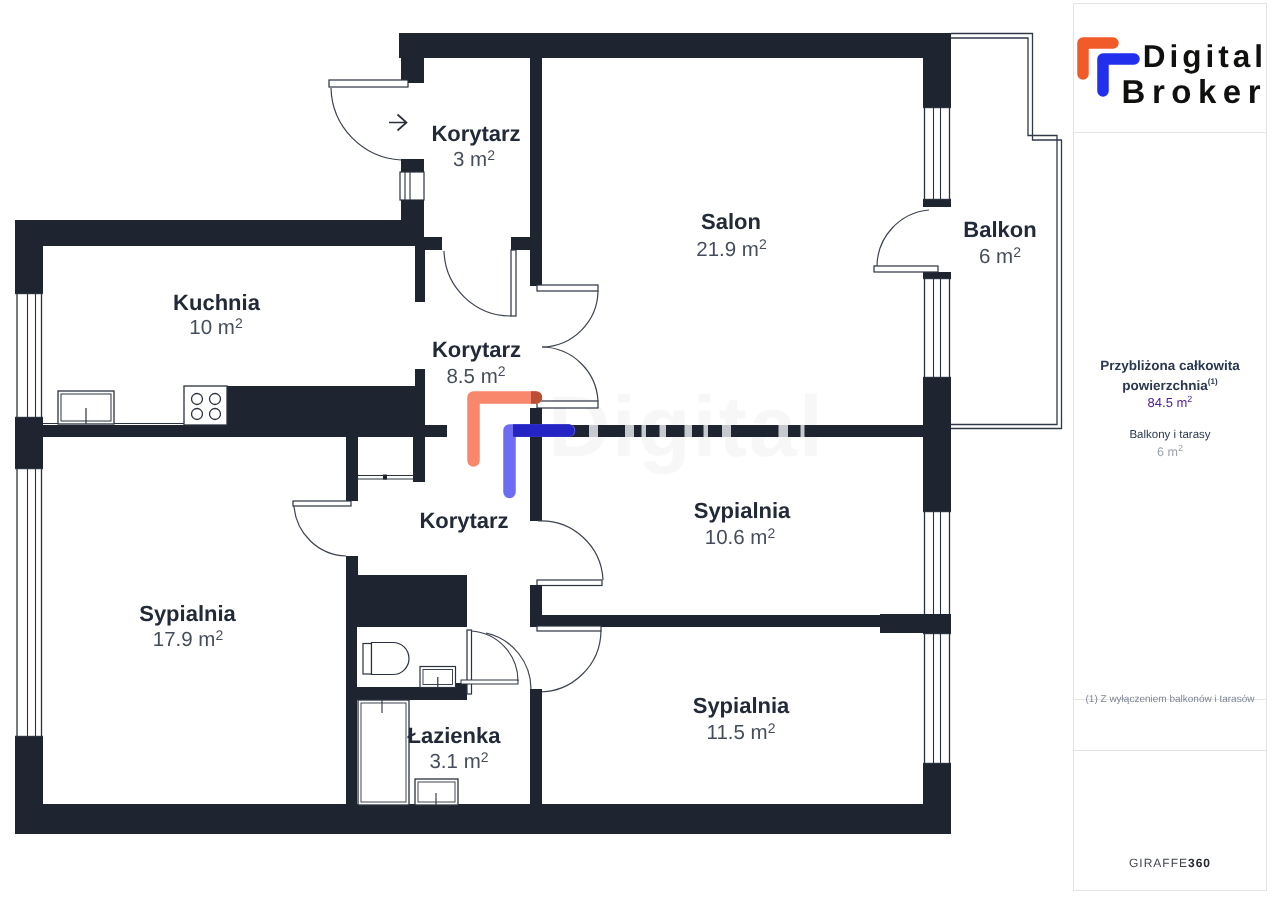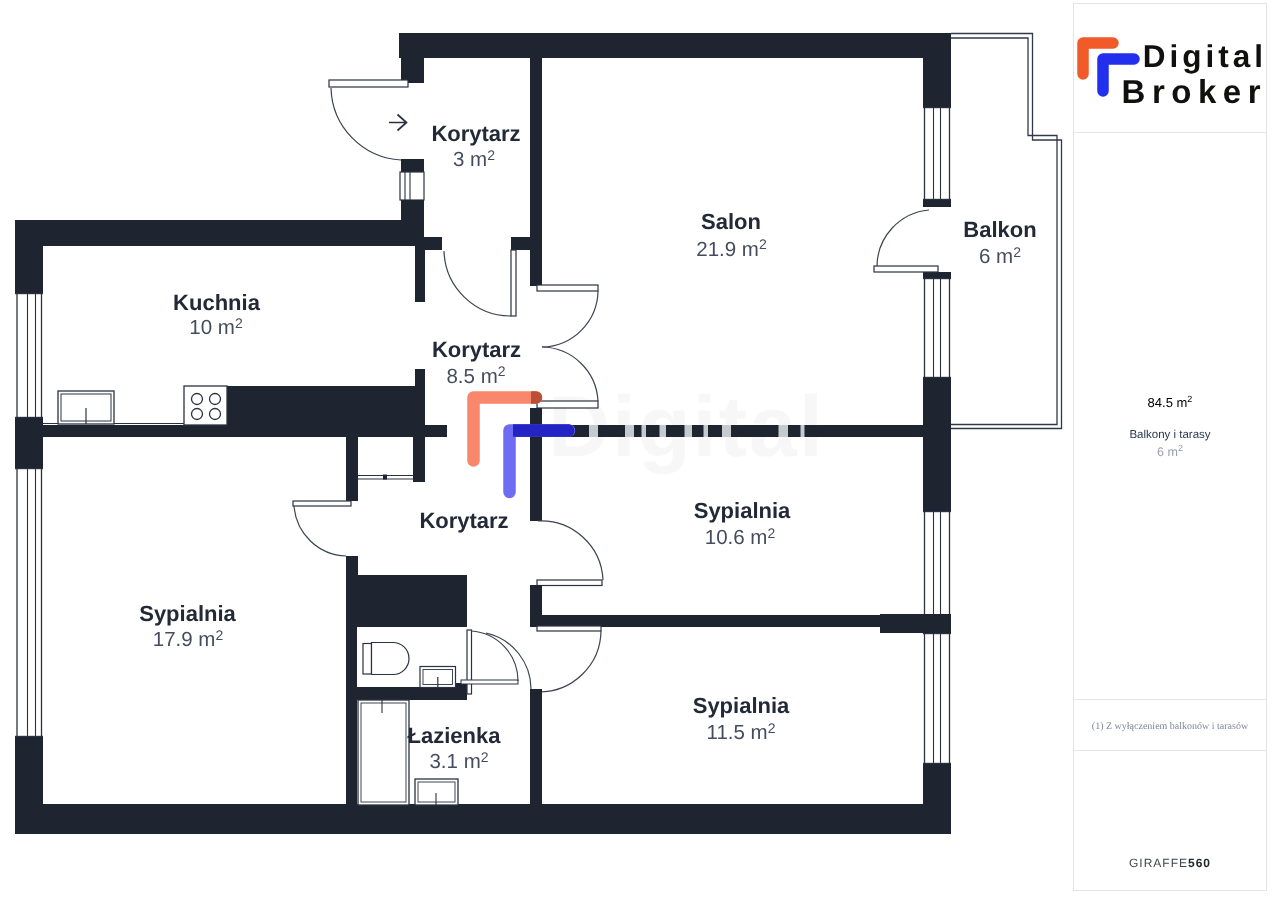--- a/index.html
+++ b/index.html
@@ -307,29 +307,30 @@
 
     <path d="M 29 87 L 29 55 L 60 55" fill="none" stroke="#2230EE" stroke-width="11.5" stroke-linecap="round" stroke-linejoin="round"></path>
 
     <text x="193" y="62.5" text-anchor="end" font-family="Liberation Sans, sans-serif" font-weight="bold" font-size="31.5" letter-spacing="4" fill="#10100F">Digital</text>
 
     <text x="193" y="99" text-anchor="end" font-family="Liberation Sans, sans-serif" font-weight="bold" font-size="33" letter-spacing="6.5" fill="#10100F" style="-webkit-text-stroke:1.5px #10100F;">Broker</text>
   </svg>
 
   <div class="sb-div" style="top:128px;"></div>
 
-
-  <div class="sb-txt" style="top:390px;font-size:13px;color:#000000;">84.5 m<span style="font-size:9px;vertical-align:super;">2</span></div>
+  <div class="sb-txt" style="top:354px;font-weight:bold;font-size:13.5px;line-height:16px;">Przybliżona całkowita<br>powierzchnia<span style="font-size:8px;vertical-align:super;">(1)</span></div>
+
+  <div class="sb-txt" style="top:390px;font-size:13px;color:#4c1d95;">84.5 m<span style="font-size:9px;vertical-align:super;">2</span></div>
 
   <div class="sb-txt" style="top:425px;font-weight:normal;font-size:11.5px;">Balkony i tarasy</div>
 
   <div class="sb-txt" style="top:439px;font-size:12.5px;color:#9BA1AB;">6 m<span style="font-size:9px;vertical-align:super;">2</span></div>
 
   <div class="sb-div" style="top:695px;"></div>
 
-  <div class="sb-txt" style="top:717px;font-size:10px;color:#7E8694;font-family:Liberation Serif, serif;">(1) Z wyłączeniem balkonów i tarasów</div>
+  <div class="sb-txt" style="top:690px;font-size:10px;color:#7E8694;">(1) Z wyłączeniem balkonów i tarasów</div>
 
   <div class="sb-div" style="top:746px;"></div>
 
 
-  <div class="sb-txt" style="top:852px;font-size:12px;color:#41464E;letter-spacing:1px;">GIRAFFE<b style="color:#23272E;">560</b></div>
+  <div class="sb-txt" style="top:852px;font-size:12px;color:#41464E;letter-spacing:1px;">GIRAFFE<b style="color:#23272E;">360</b></div>
 </div>
 </div>
 
 </body></html>

